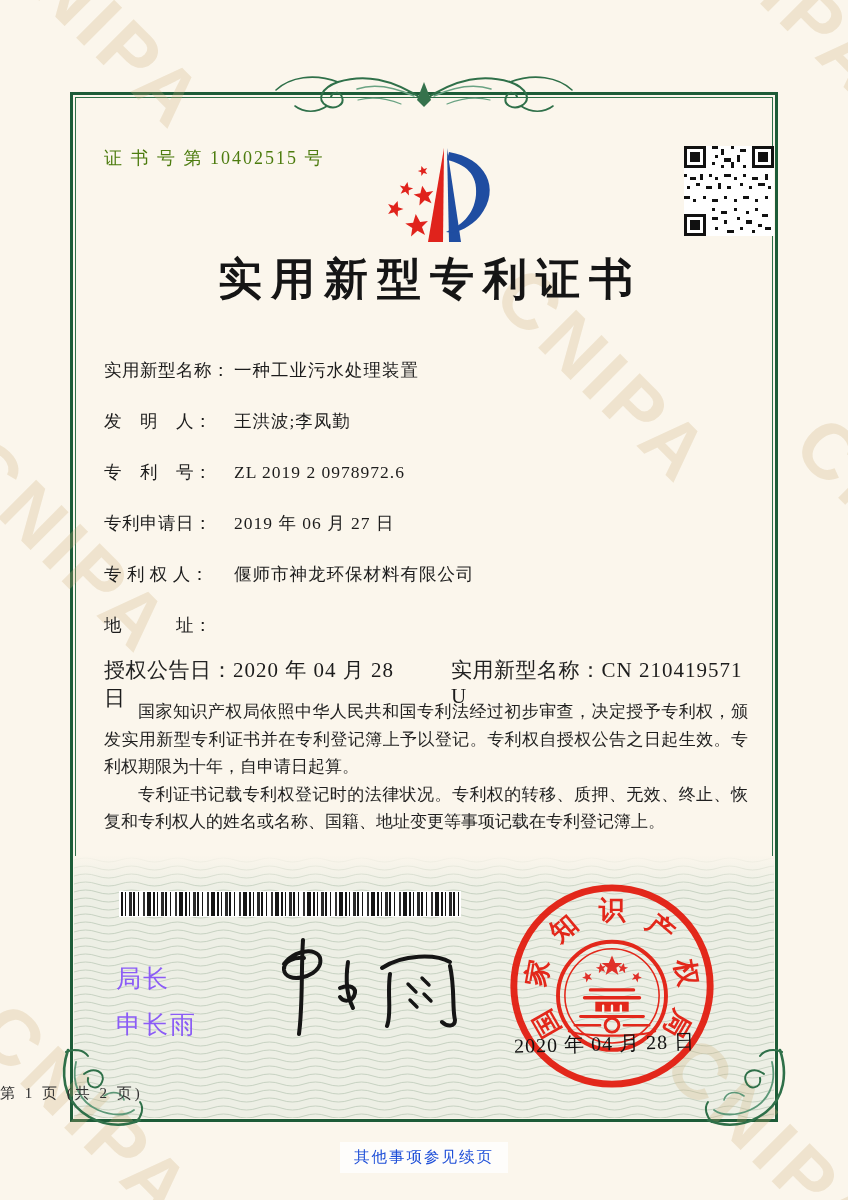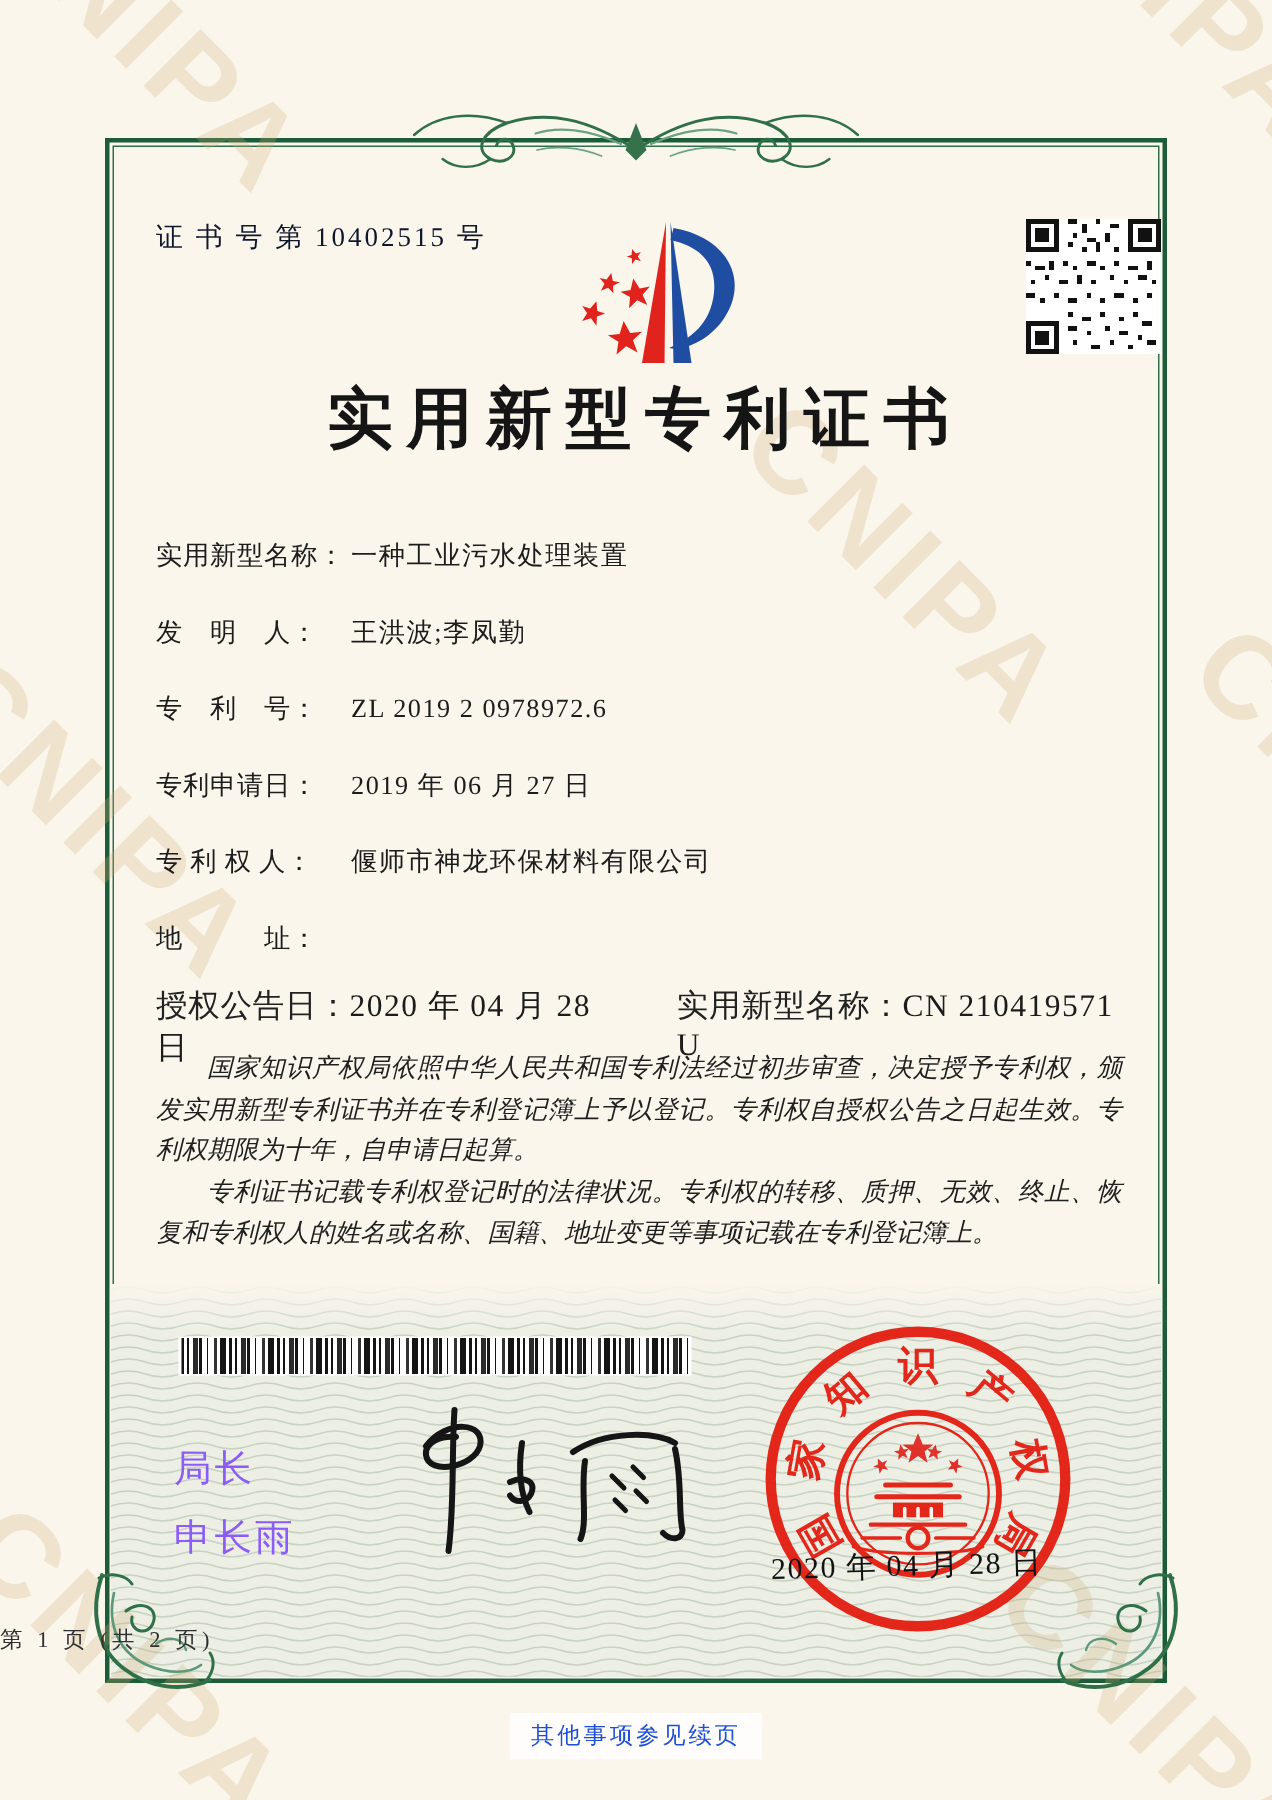--- a/index.html
+++ b/index.html
@@ -25,38 +25,38 @@
   }
   
   .waves{
     position:absolute; z-index:1; left:74px; top:856px; width:700px; height:262px;
   }
   
   .orn{ position:absolute; z-index:3; pointer-events:none; }
   
   .cert-no{
     position:absolute; z-index:4; left:104px; top:146px;
-    font-size:18px; letter-spacing:2px; color:#0f172a;
+    font-size:18px; letter-spacing:2px; color:#4d7c0f;
   }
   .logo{ position:absolute; z-index:4; left:350px; top:128px; width:152px; height:122px; }
   .qr{ position:absolute; z-index:4; left:684px; top:146px; width:90px; height:90px; }
   .title{
     position:absolute; z-index:4; left:0; right:0; top:250px;
     text-align:center; font-size:44px; font-weight:bold; letter-spacing:9px; color:#151515;margin-left:12px;
   }
   
   .fields{ position:absolute; z-index:4; left:104px; top:358px; width:646px; }
   .field-row{ display:flex; align-items:baseline; height:27px; margin-bottom:24px; font-size:17.5px; }
   .flabel{ width:130px; flex:0 0 130px; letter-spacing:0.5px; color:#1c1c1c; }
   .fvalue{ letter-spacing:1px; color:#1c1c1c; }
   .grant-row{ position:absolute; z-index:4; left:104px; top:656px; width:646px; display:flex; font-size:21px; }
   .grant-row .pair2{ margin-left:44px; }
   .glabel{ letter-spacing:0.5px; }
   
-  .body-text{ position:absolute; z-index:4; left:104px; top:698px; width:644px;font-style:italic; }
+  .body-text{ position:absolute; z-index:4; left:104px; top:698px; width:644px; }
   .body-text p{
     margin:0; font-size:17px; line-height:27.5px; text-indent:2em;
     text-align:justify; color:#1f1f1f;
   }
   
   .barcode{
     position:absolute; z-index:4; left:119px; top:891px; width:342px; height:26px;
     background:#fff; padding:1px 2px; box-sizing:border-box;
   }
   .barcode-bars{

